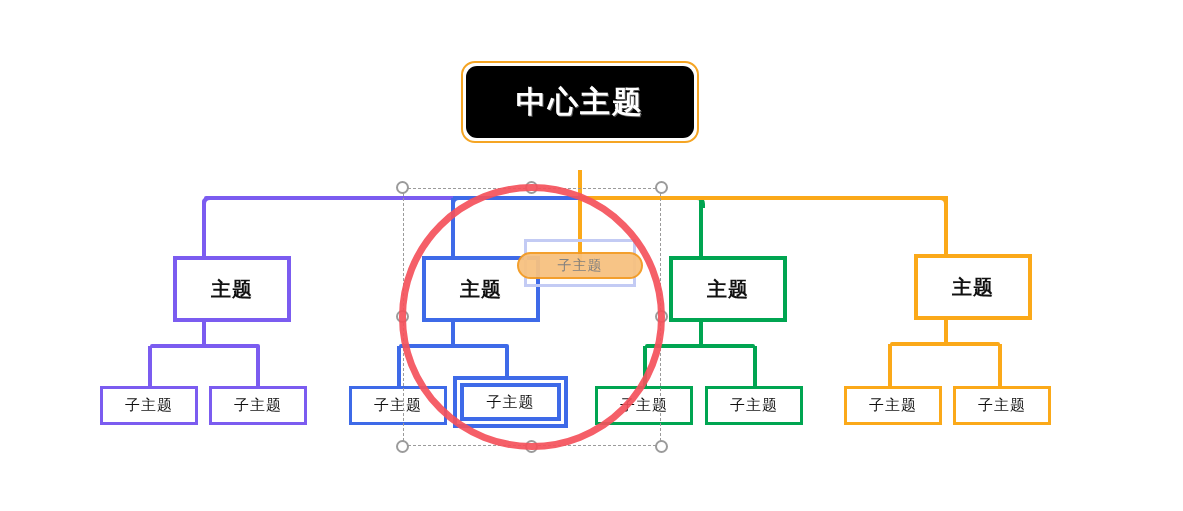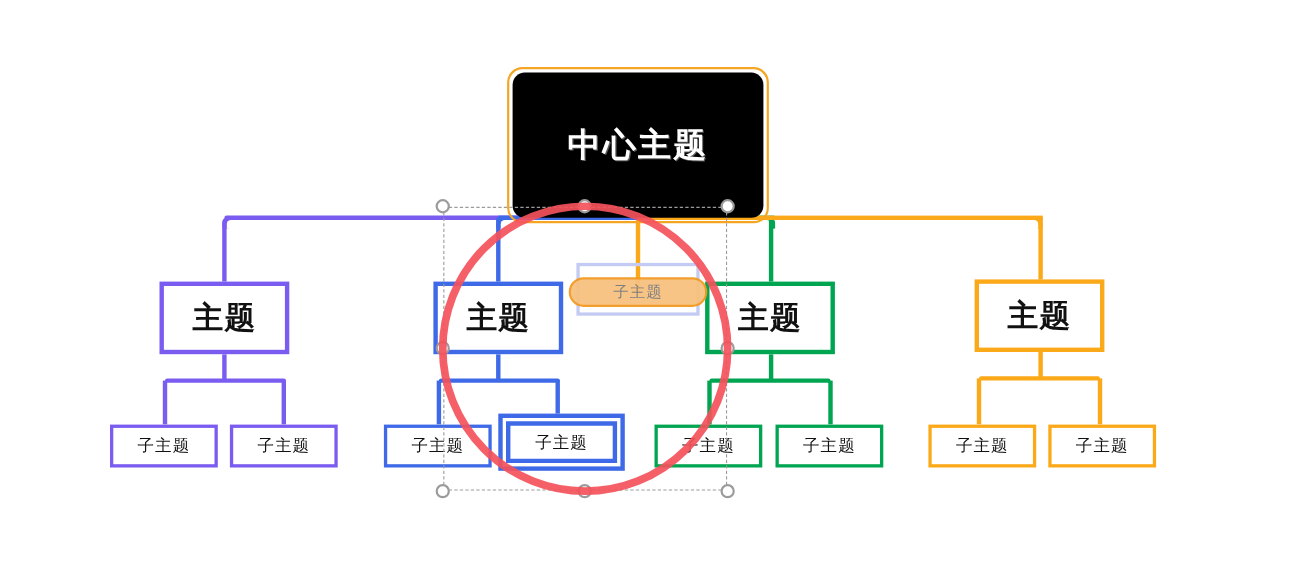--- a/index.html
+++ b/index.html
@@ -20,21 +20,21 @@
     position:absolute;
     box-sizing:border-box;
     display:flex;align-items:center;justify-content:center;
     background:#ffffff;
     color:#111111;
     white-space:nowrap;
     letter-spacing:1px;
   }
   .node.topic{
     border-width:4px;border-style:solid;
-    font-size:28px;font-weight:bold;
+    font-size:20px;font-weight:bold;margin-left:28px;
   }
   .node.sub{
     border-width:3px;border-style:solid;
     font-size:15px;font-weight:normal;
   }
 
   
   .central-wrap{
     position:absolute;
     box-sizing:border-box;
@@ -140,21 +140,21 @@
   <div class="conn" style="left:699px;top:322px;width:4px;height:24px;background:#00A551;"></div>
   <div class="conn" style="left:645px;top:344px;width:110px;height:4px;background:#00A551;border-radius:2px;"></div>
   <div class="conn" style="left:643px;top:346px;width:4px;height:40px;background:#00A551;"></div>
   <div class="conn" style="left:753px;top:346px;width:4px;height:40px;background:#00A551;"></div>
 
   <div class="conn" style="left:944px;top:320px;width:4px;height:24px;background:#FBA919;"></div>
   <div class="conn" style="left:890px;top:342px;width:110px;height:4px;background:#FBA919;border-radius:2px;"></div>
   <div class="conn" style="left:888px;top:344px;width:4px;height:42px;background:#FBA919;"></div>
   <div class="conn" style="left:998px;top:344px;width:4px;height:42px;background:#FBA919;"></div>
 
-  <div class="central-wrap" style="left:461px;top:61px;width:238px;height:142px;">
+  <div class="central-wrap" style="left:461px;top:61px;width:238px;height:82px;">
     <div class="central">中心主题</div>
   </div>
 
   <div class="node topic" style="left:145px;top:256px;width:118px;height:66px;border-color:#7B5CF0;">
     <span>主题</span>
   </div>
   <div class="node sub" style="left:100px;top:386px;width:98px;height:39px;border-color:#7B5CF0;">
     <span>子主题</span>
   </div>
   <div class="node sub" style="left:209px;top:386px;width:98px;height:39px;border-color:#7B5CF0;">

